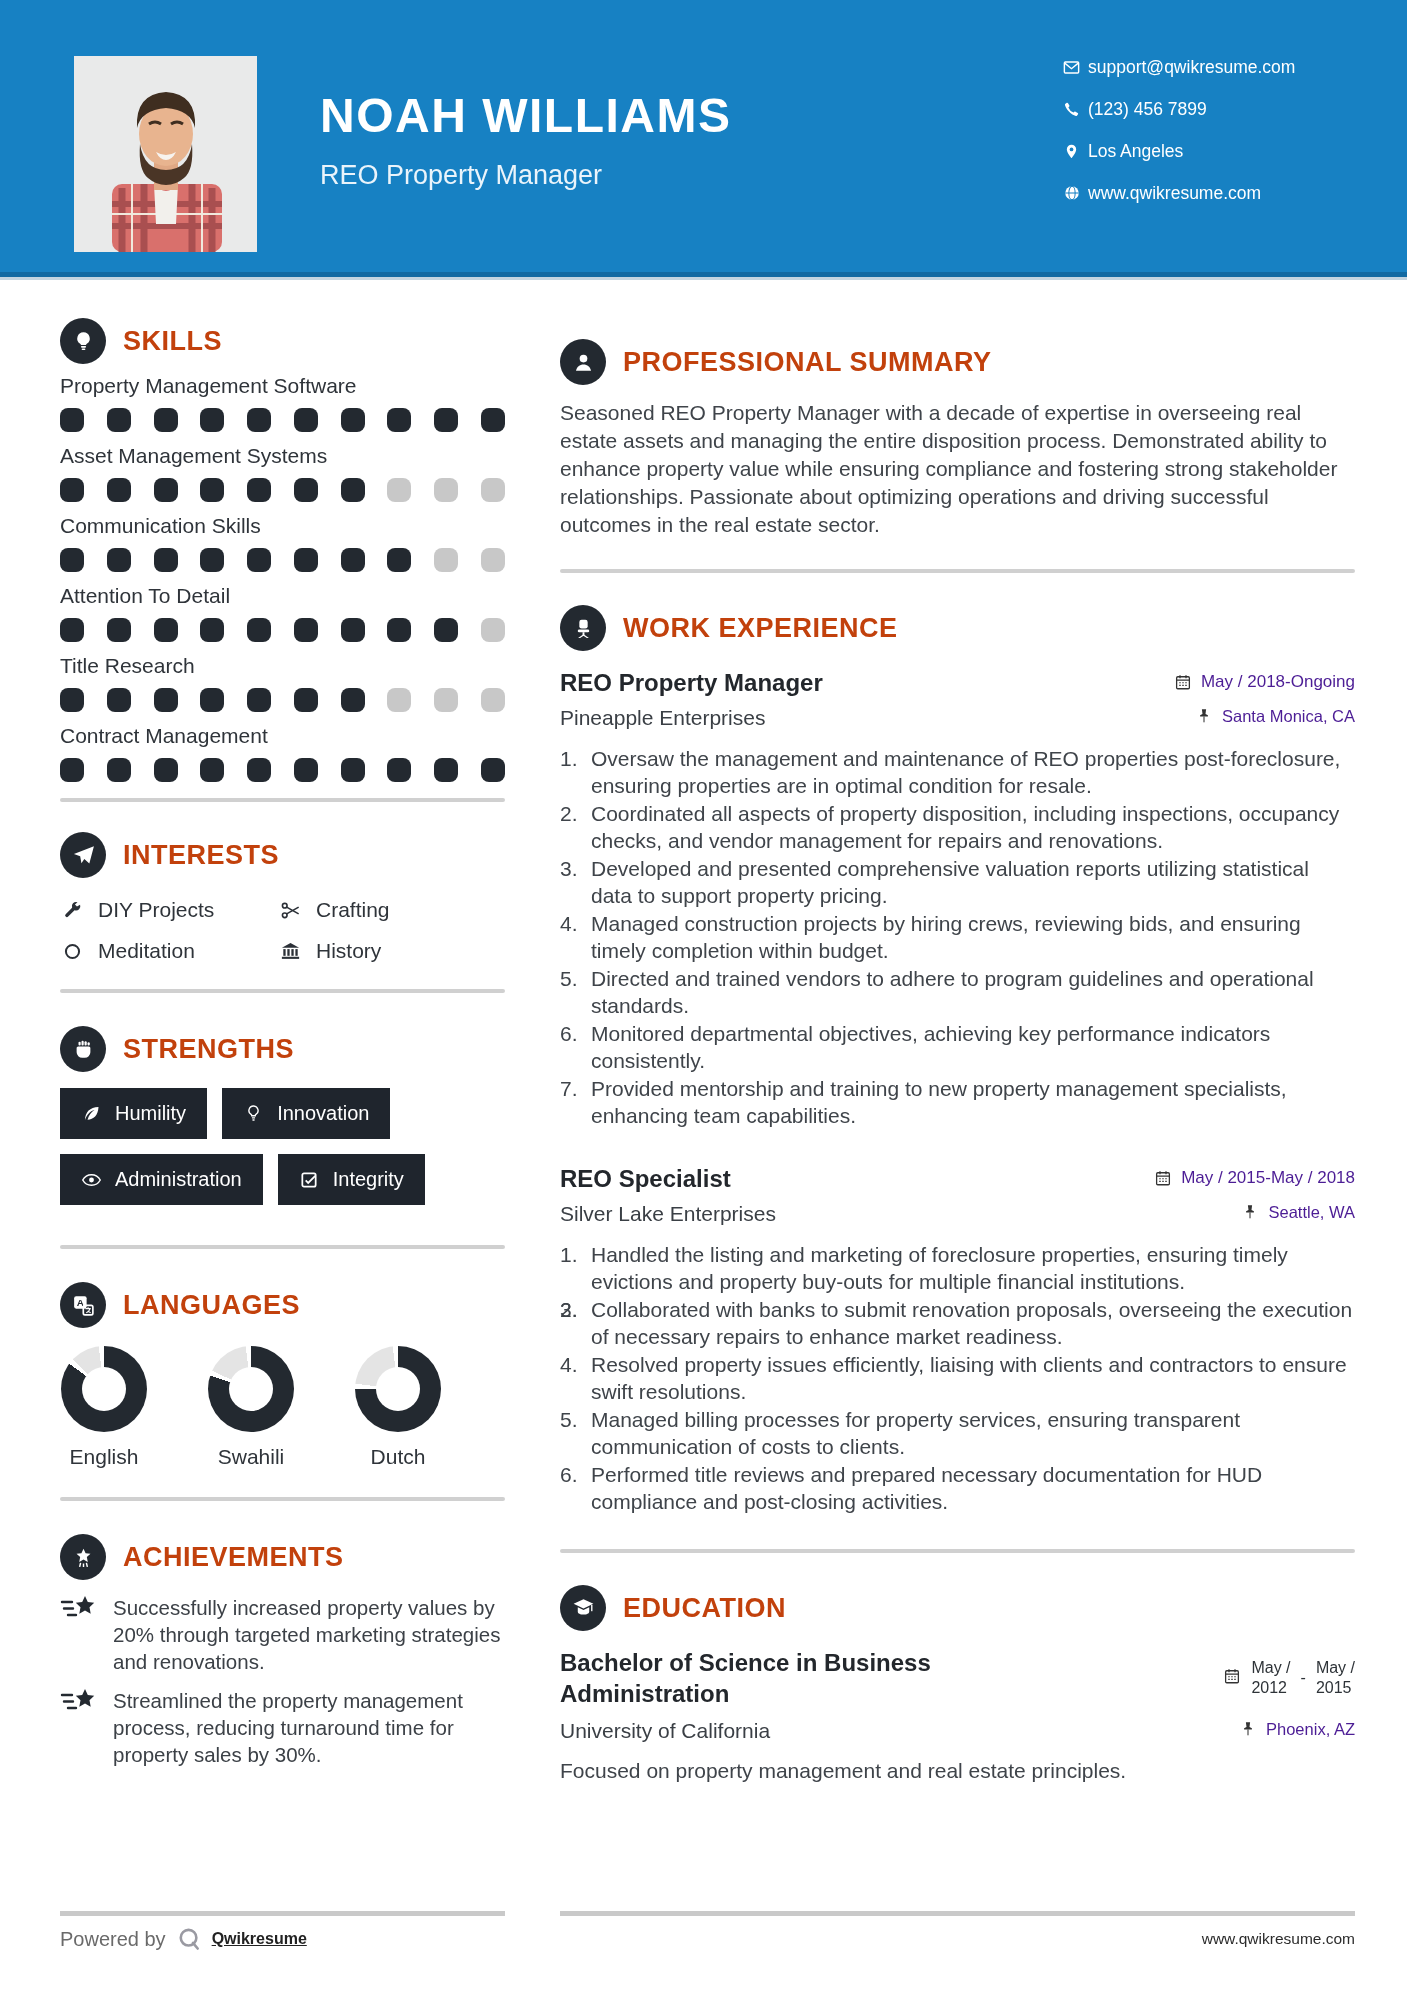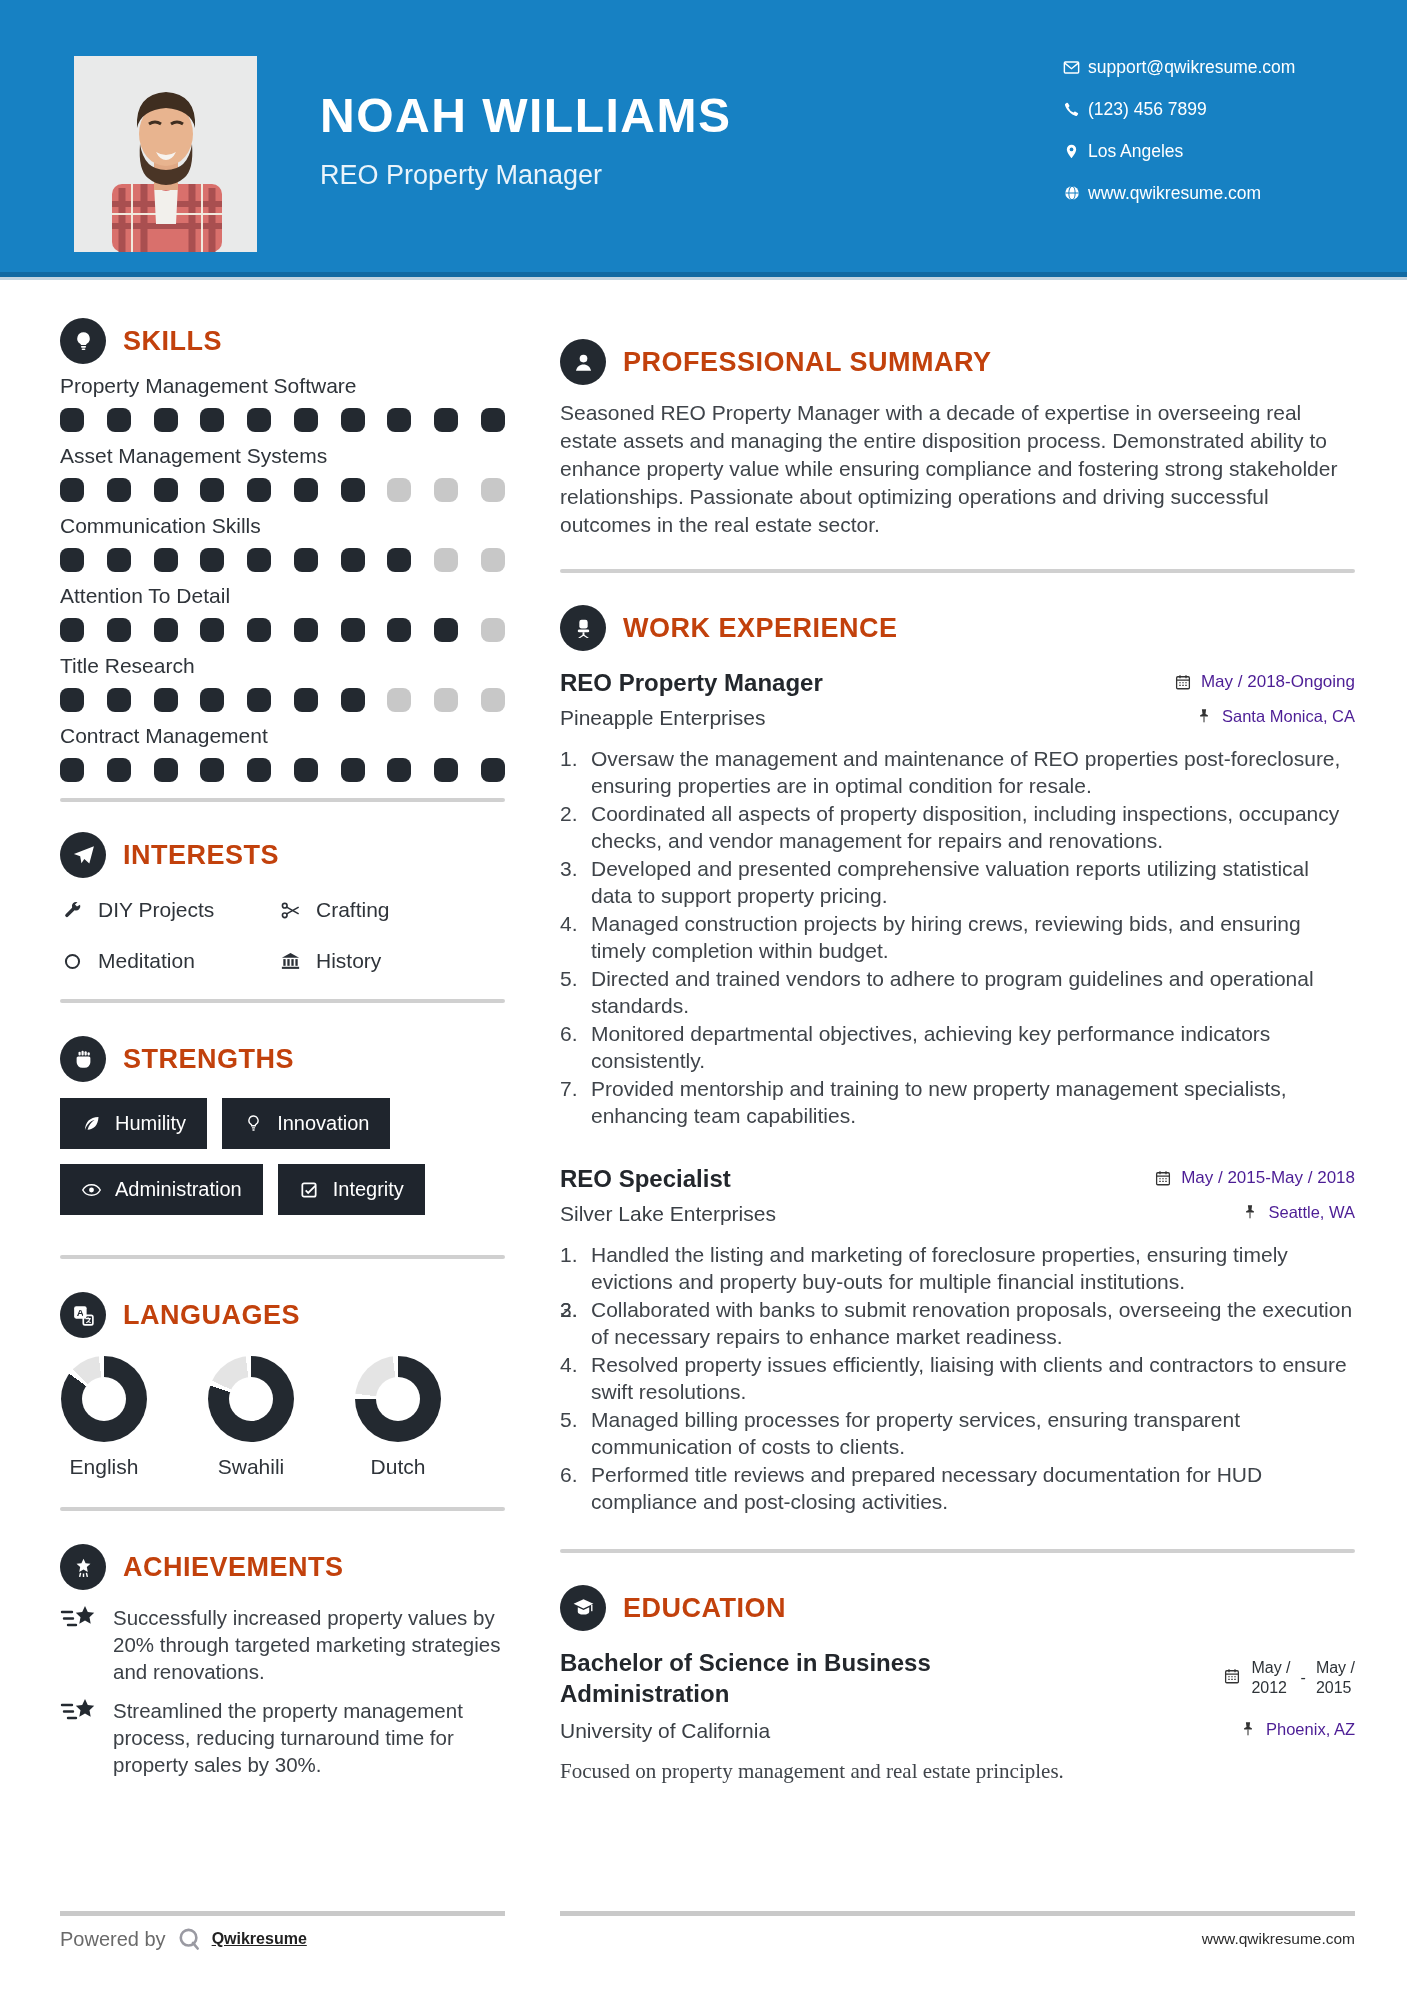--- a/index.html
+++ b/index.html
@@ -29,21 +29,21 @@
   .skills-head{margin-top:38px;}
   #skills-list{margin-top:10px;}
   .skill{margin-bottom:12px;}
   .skill-name{font-size:21px;color:#2f343a;margin-bottom:10px;}
   .dots{display:flex;justify-content:space-between;}
   .dot{width:24px;height:24px;border-radius:8px;background:#232930;}
   .dot.empty{background:#c8c8c8;}
   .div-skills{margin-top:16px;}
   
   .interests-head{margin-top:30px;}
-  .int-grid{display:grid;grid-template-columns:218px auto;row-gap:15px;margin-top:14px;}
+  .int-grid{display:grid;grid-template-columns:218px auto;row-gap:5px;margin-top:14px;}
   .int-item{display:flex;align-items:center;gap:14px;font-size:21px;color:#2f343a;height:36px;}
   .int-item .iicon{width:24px;height:24px;display:flex;align-items:center;justify-content:center;flex:0 0 24px;}
   .div-interests{margin-top:20px;}
   
   .strengths-head{margin-top:33px;}
   .badges{display:flex;flex-wrap:wrap;gap:15px;margin-top:16px;}
   .badge{display:flex;align-items:center;gap:13px;background:#1f252d;color:#fff;
        font-size:20px;padding:14px 21px;}
   .badge .bicon{width:21px;height:21px;display:flex;align-items:center;justify-content:center;}
   .div-strengths{margin-top:40px;}
@@ -79,21 +79,21 @@
   ol.bullets li{position:relative;padding-left:31px;font-size:21px;line-height:26.5px;
        margin-bottom:2px;color:#3f444a;}
   ol.bullets .num{position:absolute;left:0;top:0;}
   .div-work{margin-top:34px;}
   .education-head{margin-top:32px;}
   .edu-row1{display:flex;justify-content:space-between;margin-top:16px;}
   .degree{font-size:24px;font-weight:700;color:#23272c;width:430px;line-height:31px;}
   .edu-dates{display:flex;align-items:center;gap:10px;font-size:16px;color:#2e3338;}
   .date2l{display:flex;flex-direction:column;line-height:20px;}
   .edu-row2{display:flex;justify-content:space-between;align-items:baseline;margin-top:10px;}
-  .edu-note{margin-top:16px;font-size:21px;color:#3f444a;font-family:Liberation Serif, serif;}
+  .edu-note{margin-top:16px;font-size:21px;color:#3f444a;}
   
   .fline{position:absolute;top:1911px;height:5px;background:#c9c9c9;}
   .fline.l{left:60px;width:445px;}
   .fline.r{left:560px;width:795px;}
   .footer-left{position:absolute;left:60px;top:1926px;display:flex;align-items:center;gap:10px;}
   .powered{font-size:20px;color:#6a6a6a;}
   .qlogo{width:26px;height:26px;}
   .brand{font-size:16px;font-weight:700;color:#222;text-decoration:underline;cursor:pointer;}
   .footer-site{position:absolute;left:560px;top:1930px;width:795px;text-align:right;
        font-size:15.5px;color:#2b2b2b;cursor:pointer;}

